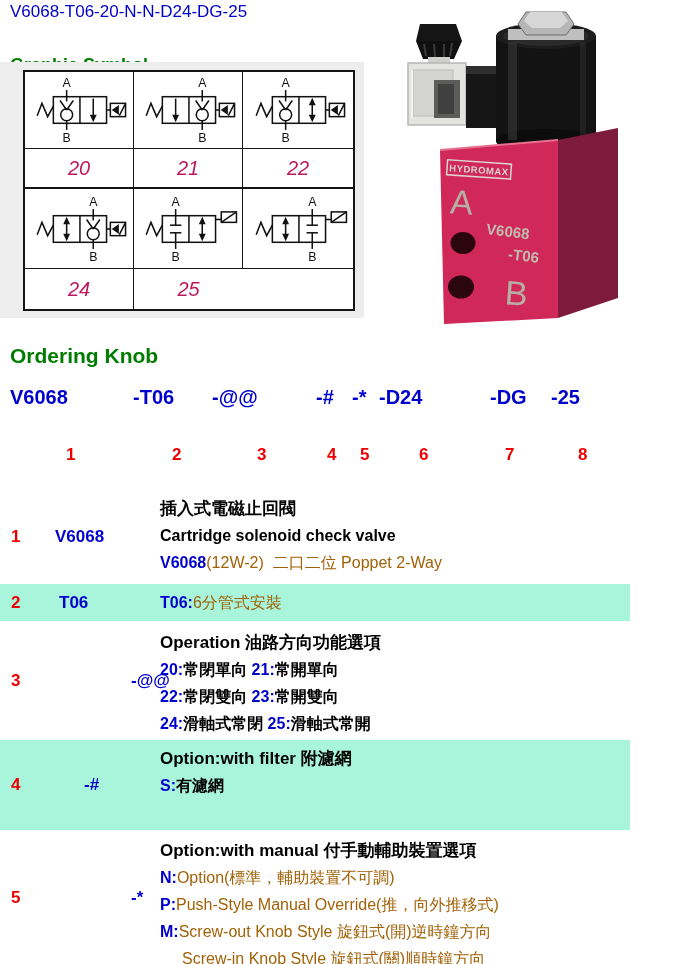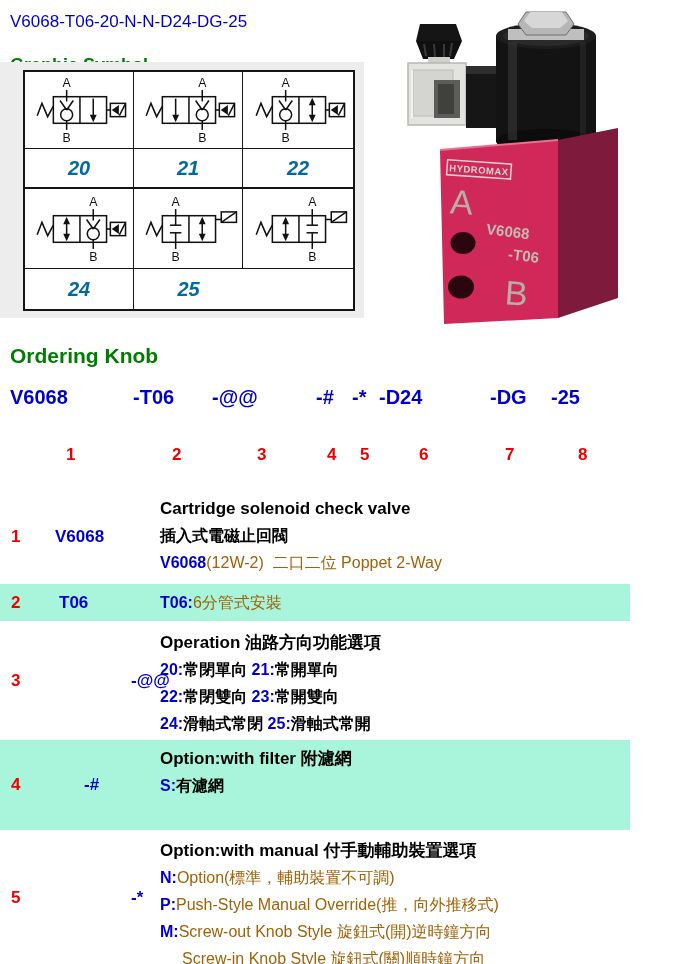--- a/index.html
+++ b/index.html
@@ -1,30 +1,30 @@
 <!DOCTYPE html>
 <html><head>
 <meta charset="utf-8">
 <style>
   html,body{margin:0;padding:0;}
   body{width:689px;height:964px;position:relative;background:#ffffff;
        font-family:"Liberation Sans", sans-serif;overflow:hidden;}
   .abs{position:absolute;}
-  #page-title{left:10px;top:12px;font-size:17px;color:#0000cc;}
+  #page-title{left:10px;top:2px;font-size:17px;color:#0000cc;}
   #h-graphic{left:10px;top:31px;font-size:18px;font-weight:bold;color:#007d00;margin-top:24px;}
   #h-ordering{left:10px;top:344px;font-size:21px;font-weight:bold;color:#007d00;}
   #symbol-panel{left:0;top:62px;width:364px;height:256px;background:#ededed;}
   #sym-grid{position:absolute;left:23px;top:8px;display:grid;
             grid-template-columns:109px 109px 110px;
             grid-template-rows:77px 40px 80px 40px;
             border:2px solid #151515;background:#fff;}
   .sc{display:flex;align-items:center;justify-content:center;background:#fff;
       border-right:1px solid #151515;border-bottom:1px solid #151515;box-sizing:border-box;}
   .sc.c3{border-right:none;}
-  .sc.numrow{font-size:20px;font-weight:bold;font-style:italic;color:#0369a1;border-bottom-width:2px;}
+  .sc.numrow{font-size:20px;font-weight:normal;font-style:italic;color:#be185d;border-bottom-width:2px;}
   .sc.lastrow{border-bottom:none;}
   #photo{left:390px;top:0;width:299px;height:330px;}
   #code-row .part{position:absolute;top:386px;font-size:20px;font-weight:bold;color:#0000cc;white-space:pre;}
   #code-row .marker{position:absolute;top:445px;font-size:17px;font-weight:bold;color:#ee0000;}
   .spec-row{position:absolute;left:0;width:630px;}
   .spec-row.band{background:#a8f5db;}
   .spec-num{position:absolute;left:11px;top:50%;transform:translateY(-50%);
             font-size:17px;font-weight:bold;color:#ee0000;}
   .spec-code{position:absolute;top:50%;transform:translateY(-50%);
              font-size:17px;font-weight:bold;color:#0000cc;}
@@ -260,22 +260,22 @@
     <span class="abs marker" style="left: 419px;">6</span>
     <span class="abs marker" style="left: 505px;">7</span>
     <span class="abs marker" style="left: 578px;">8</span>
   </div>
 
 <div id="spec-table">
     <div class="spec-row" style="top: 490px; height: 93px;">
       <span class="spec-num">1</span>
       <span class="spec-code" style="left: 55px;">V6068</span>
       <div class="spec-lines">
+        <div class="spec-line"><span class="sg-bkb">插入式電磁止回閥</span></div>
         <div class="spec-line"><span class="sg-bkb">Cartridge solenoid check valve</span></div>
-        <div class="spec-line"><span class="sg-bkb">插入式電磁止回閥</span></div>
         <div class="spec-line"><span class="sg-blb">V6068</span><span class="sg-bk">(12W-2)  二口二位 Poppet 2-Way</span></div>
       </div>
     </div>
     <div class="spec-row band" style="top: 584px; height: 37px;">
       <span class="spec-num">2</span>
       <span class="spec-code" style="left: 59px;">T06</span>
       <div class="spec-lines">
         <div class="spec-line"><span class="sg-blb">T06:</span><span class="sg-bk">6分管式安裝</span></div>
       </div>
     </div>

